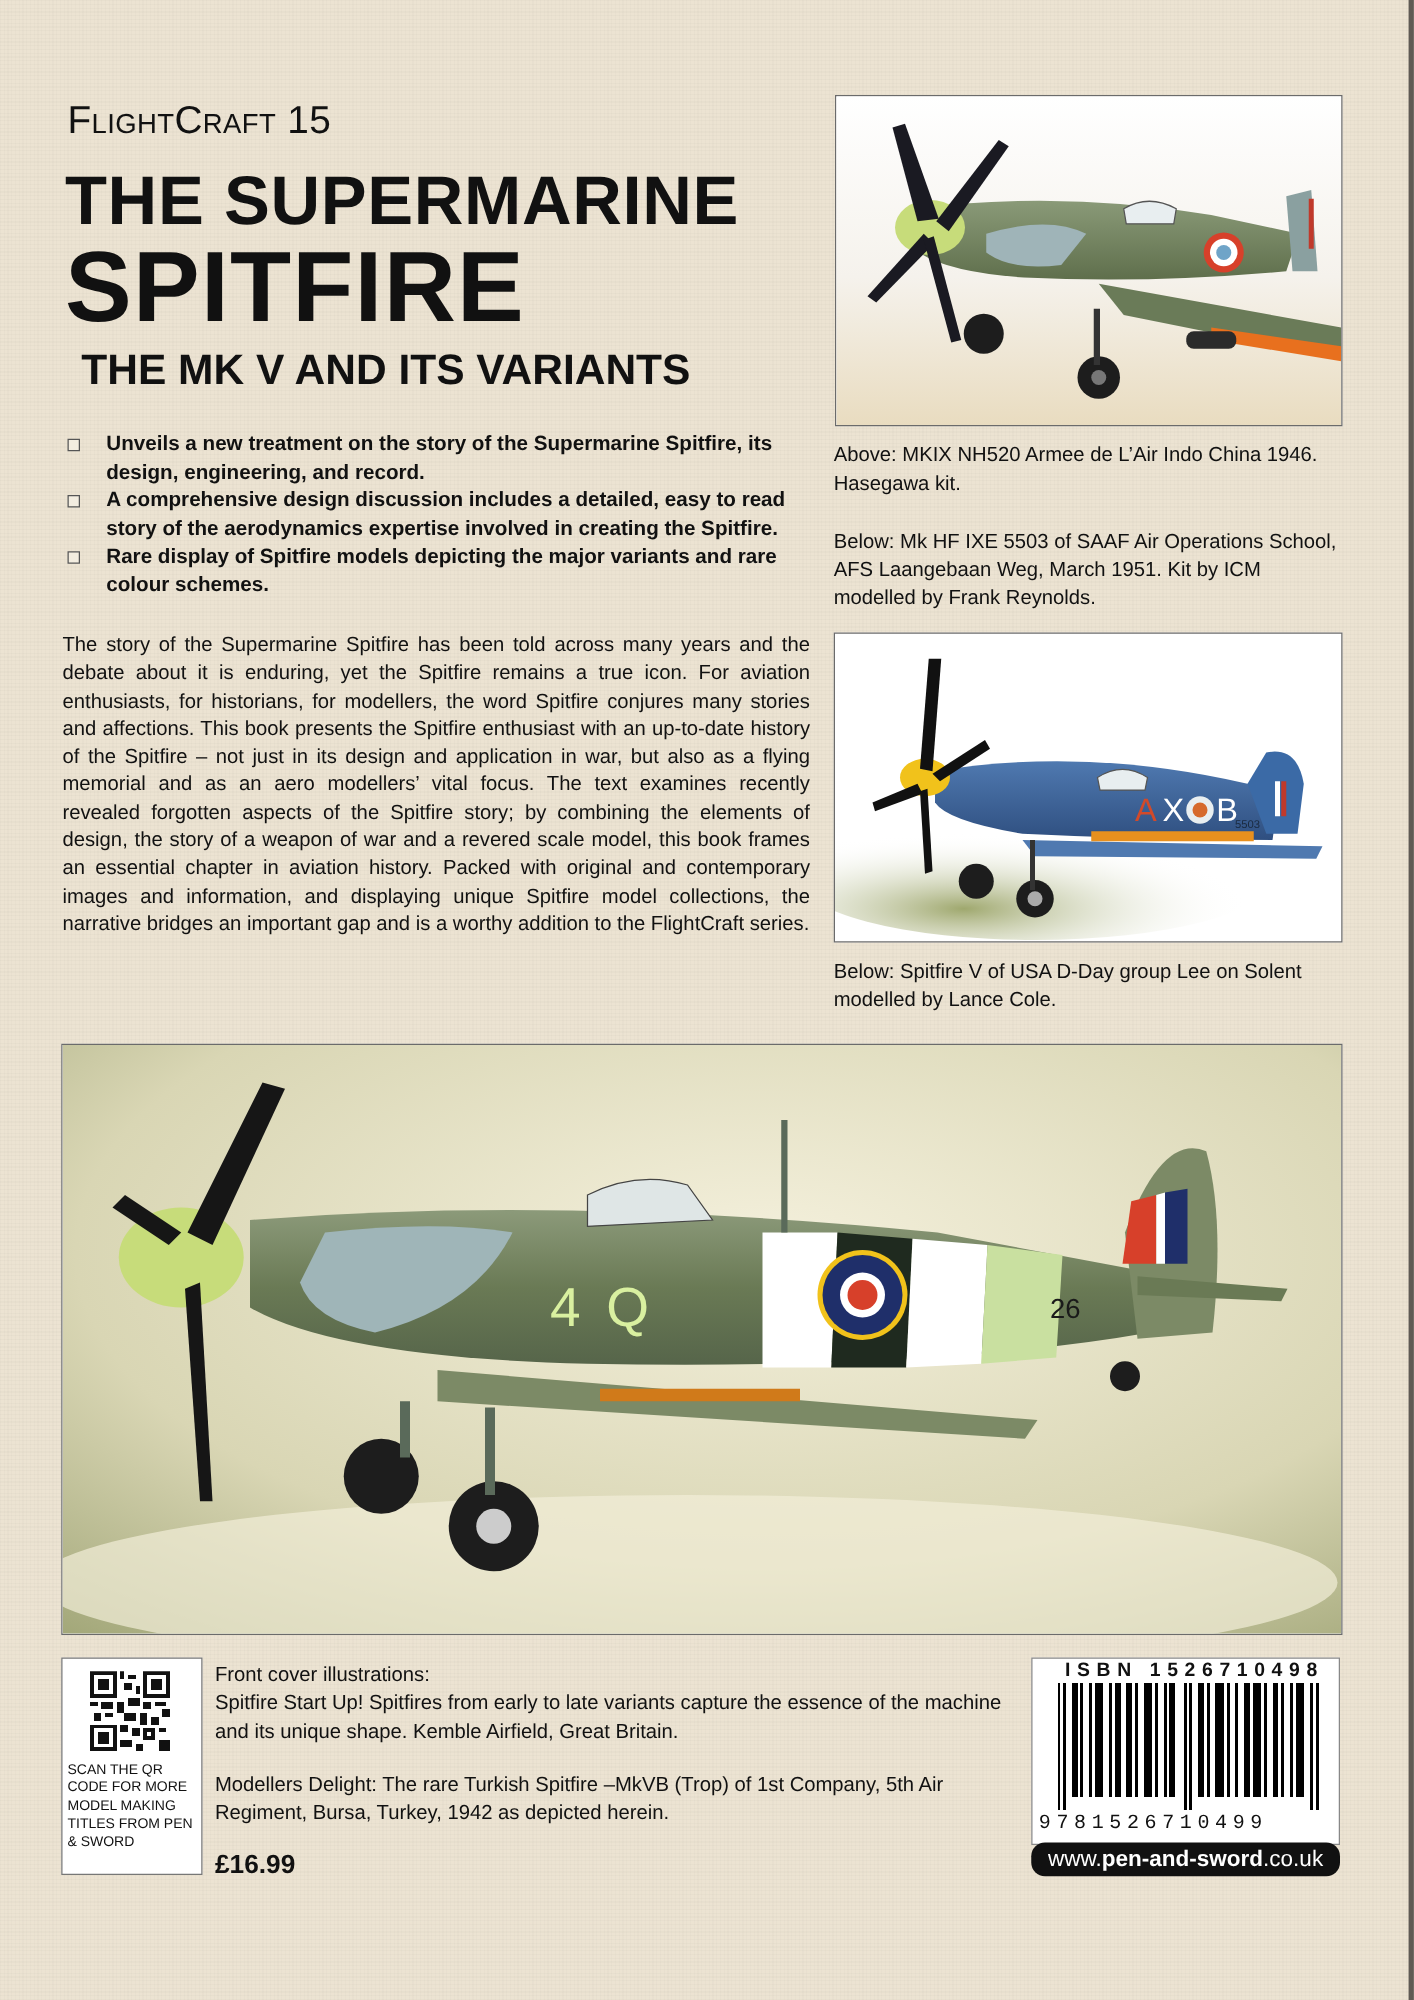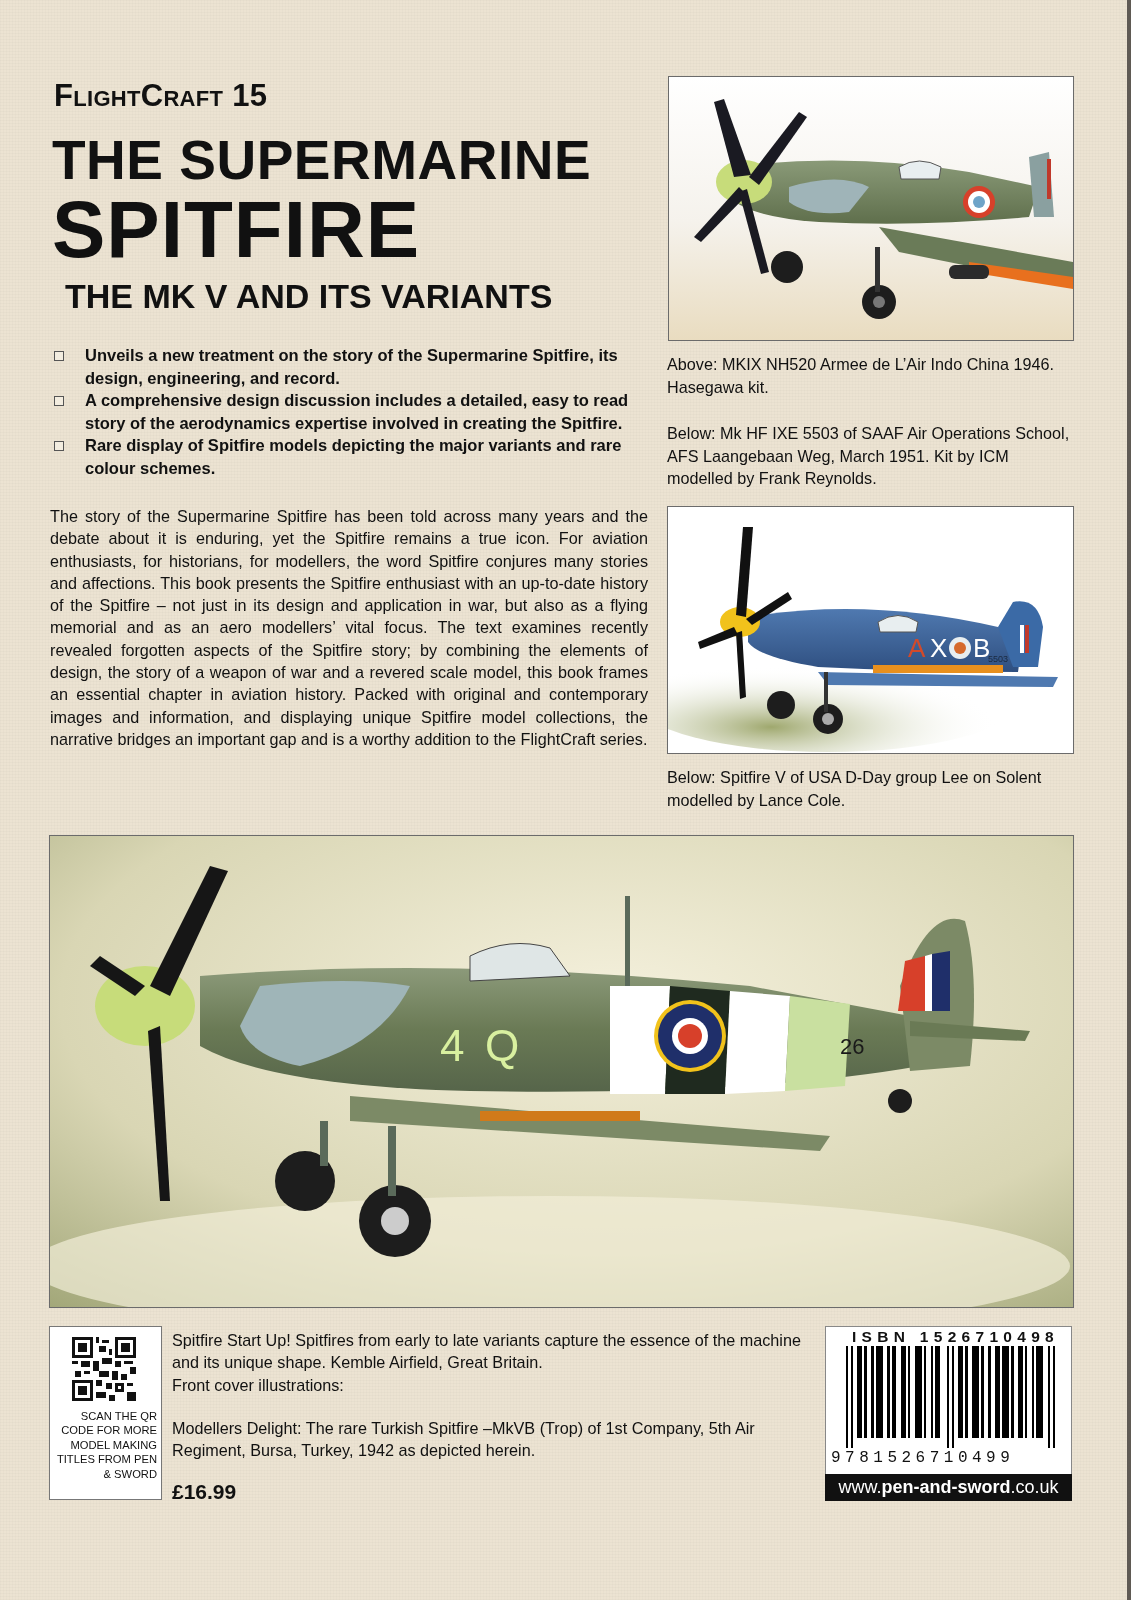--- a/index.html
+++ b/index.html
@@ -11,21 +11,21 @@
   }
   .cover {
     position:absolute; left:0; top:0; width:1127px; height:1600px;
     background:#ece3d2;
     background-image:
       repeating-linear-gradient(0deg, rgba(0,0,0,0.018) 0 1px, transparent 1px 3px),
       repeating-linear-gradient(90deg, rgba(0,0,0,0.015) 0 1px, transparent 1px 3px);
   }
   .series {
     position:absolute; left:54px; top:78px;
-    font-weight:bold; font-size:31px; letter-spacing:0.3px;
+    font-weight:normal; font-size:31px; letter-spacing:0.3px;
   }
   .series .sc { font-variant:small-caps; }
   .title1 {
     position:absolute; left:52px; top:130px;
     font-weight:bold; font-size:55px; letter-spacing:0.5px; line-height:60px;
   }
   .title2 {
     position:absolute; left:52px; top:188px;
     font-weight:bold; font-size:80px; letter-spacing:1px; line-height:84px;
   }
@@ -61,21 +61,21 @@
   }
   .cap1 { top:353px; }
   .cap2 { top:422px; }
   .cap3 { top:766px; }
   .qr-box {
     position:absolute; left:49px; top:1326px; width:111px; height:172px;
     background:#fff; border:1px solid #777;
   }
   .qr { position:absolute; left:22px; top:10px; width:64px; height:64px; }
   .qr-text {
-    position:absolute; left:4px; top:82px; width:103px; text-align:right;
+    position:absolute; left:4px; top:82px; width:103px; text-align:left;
     font-size:11.2px; line-height:14.4px; text-transform:uppercase;
   }
   .fc {
     position:absolute; left:172px; top:1329px; width:640px;
     font-size:16.2px; line-height:22.3px;
   }
   .fc p { margin:0; }
   .fc .gap { height:21px; }
   .price {
     position:absolute; left:172px; top:1480px;
@@ -90,21 +90,21 @@
     font-family:"Liberation Sans", sans-serif; font-weight:bold;
   }
   .bars { position:absolute; left:20px; top:19px; width:218px; height:102px; }
   .isbn-bottom {
     position:absolute; left:5px; top:117px; font-size:16px; letter-spacing:4.5px;
     font-family:Liberation Mono, monospace; line-height:28px;
   }
   .url-bar {
     position:absolute; left:825px; top:1474px; width:247px; height:27px;
     background:#111; color:#fff; font-size:18px; line-height:27px;
-    text-align:center; white-space:nowrap;
+    text-align:center; white-space:nowrap;border-radius:11px;
   }
   .url-bar b { font-weight:bold; }
   .edge {
     position:absolute; left:1127px; top:0; width:4px; height:1600px; background:#5f5a54;
   }
 </style>
 </head>
 <body>
 
 <div class="cover">
@@ -293,22 +293,22 @@
           <rect x="18" y="15" width="2" height="1"></rect>
         <rect x="8" y="18" width="3" height="2"></rect>
           <rect x="12" y="19" width="2" height="2"></rect>
           <rect x="18" y="18" width="3" height="3"></rect>
       </g>
     </svg>
     <div class="qr-text">Scan the QR code for more model making titles from Pen &amp; Sword</div>
   </div>
 
   <div class="fc">
+    <p>Front cover illustrations:</p>
     <p>Spitfire Start Up!  Spitfires from early to late variants capture the essence of the machine and its unique shape. Kemble Airfield, Great Britain.</p>
-    <p>Front cover illustrations:</p>
     <div class="gap"></div>
     <p>Modellers Delight: The rare Turkish Spitfire –MkVB (Trop) of 1st Company, 5th Air Regiment, Bursa, Turkey, 1942 as depicted herein.</p>
   </div>
 
   <div class="price">£16.99</div>
 
   <div class="barcode-box">
     <div class="isbn-top">ISBN 1526710498</div>
     <svg class="bars" viewBox="0 0 95 40" preserveAspectRatio="none" shape-rendering="crispEdges">
       <g fill="#000">

